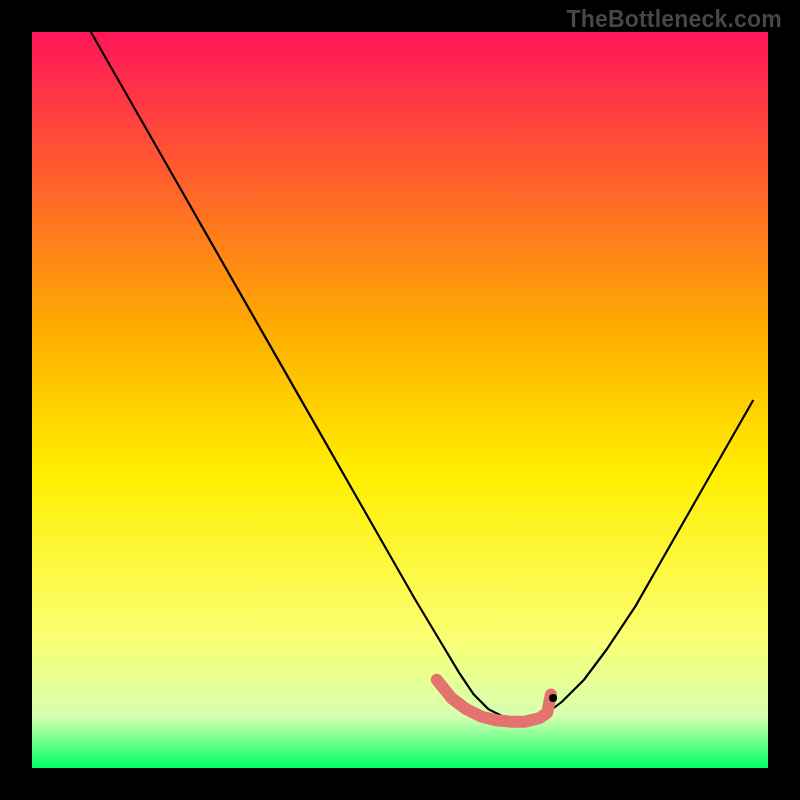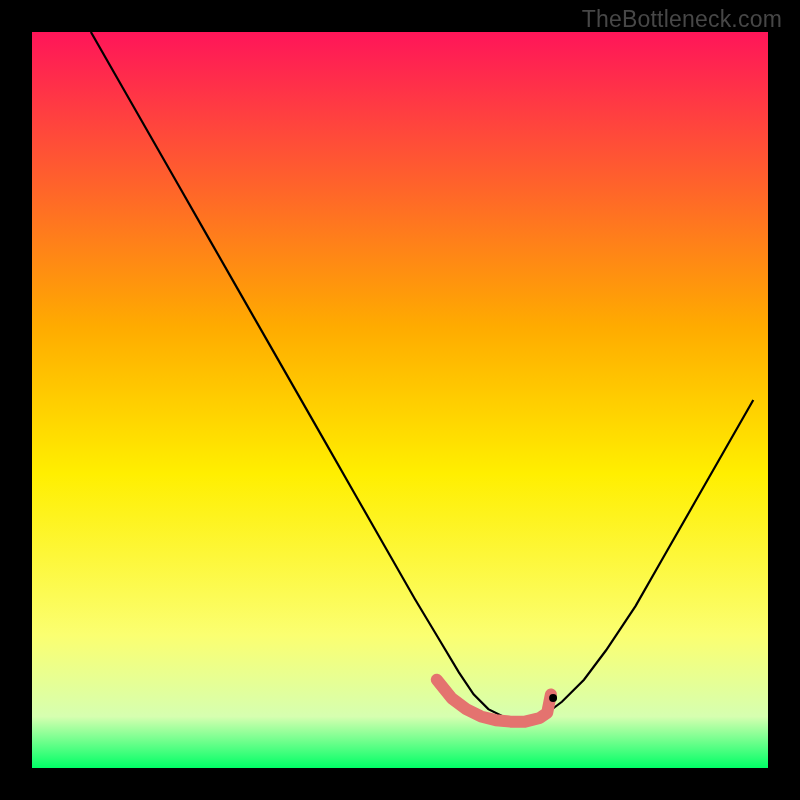--- a/index.html
+++ b/index.html
@@ -10,21 +10,21 @@
     background: #000;
     position: relative;
     font-family: Arial, sans-serif;
   }
   .watermark {
     position: absolute;
     top: 6px;
     right: 18px;
     color: #474747;
     font-size: 23px;
-    font-weight: normal;
+    font-weight: bold;
     letter-spacing: 0.2px;
     z-index: 10;
   }
   .plot-area {
     position: absolute;
     left: 32px;
     top: 32px;
     width: 736px;
     height: 736px;
   }

